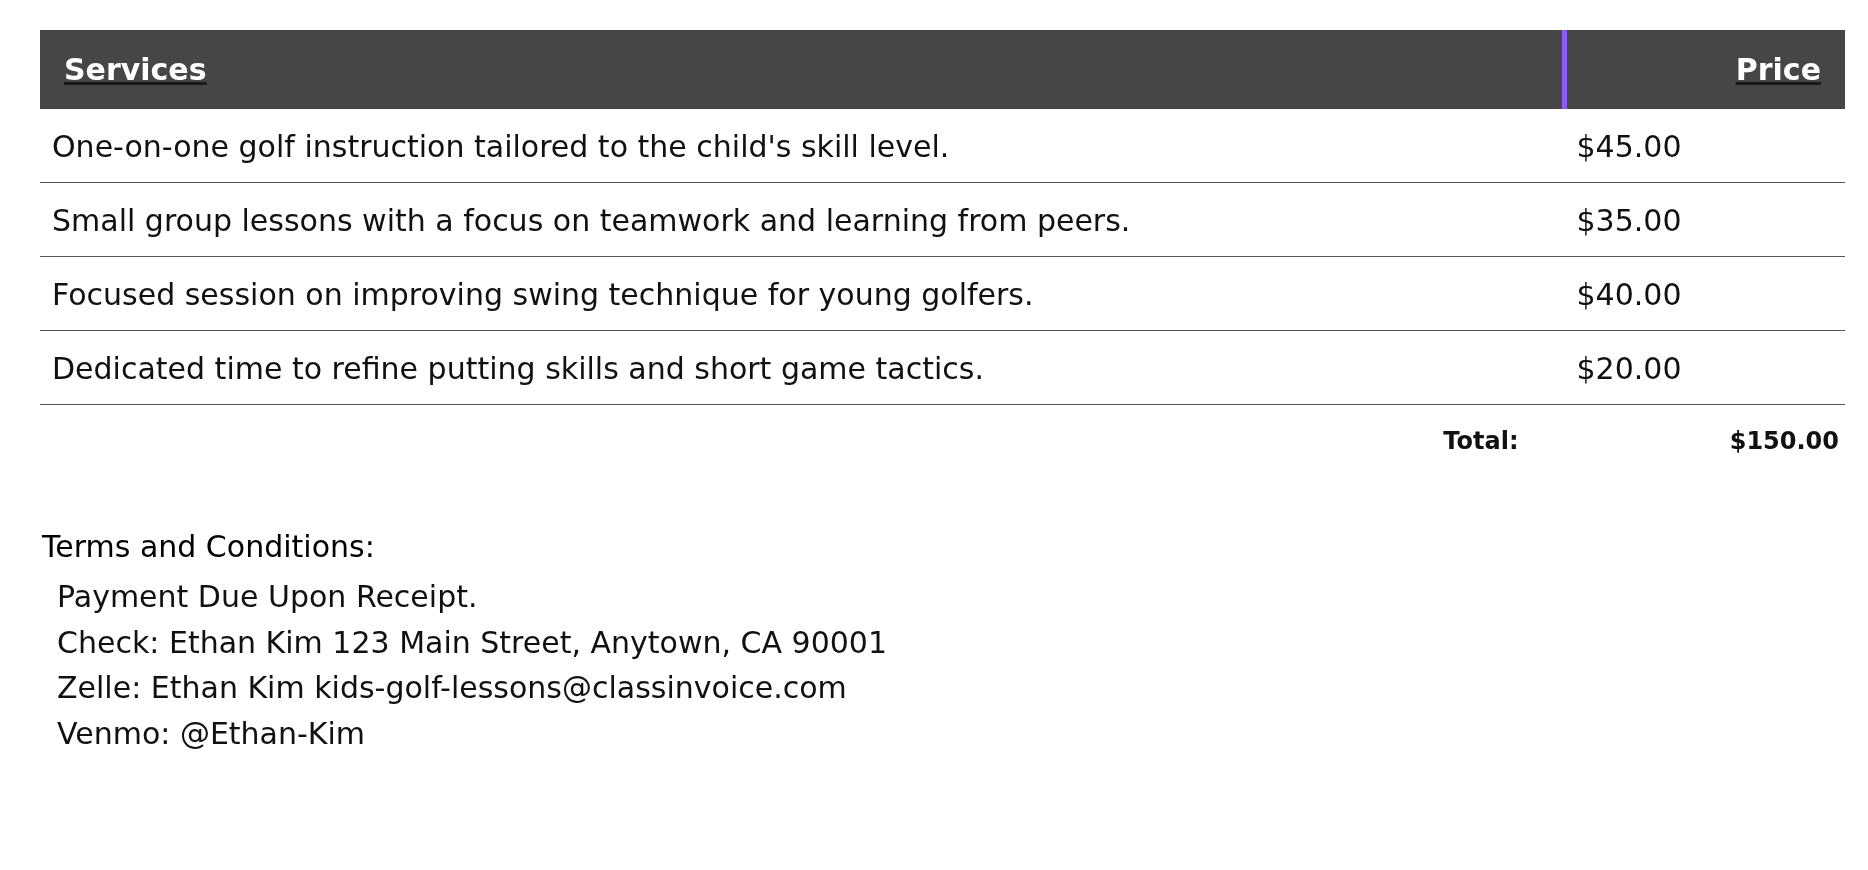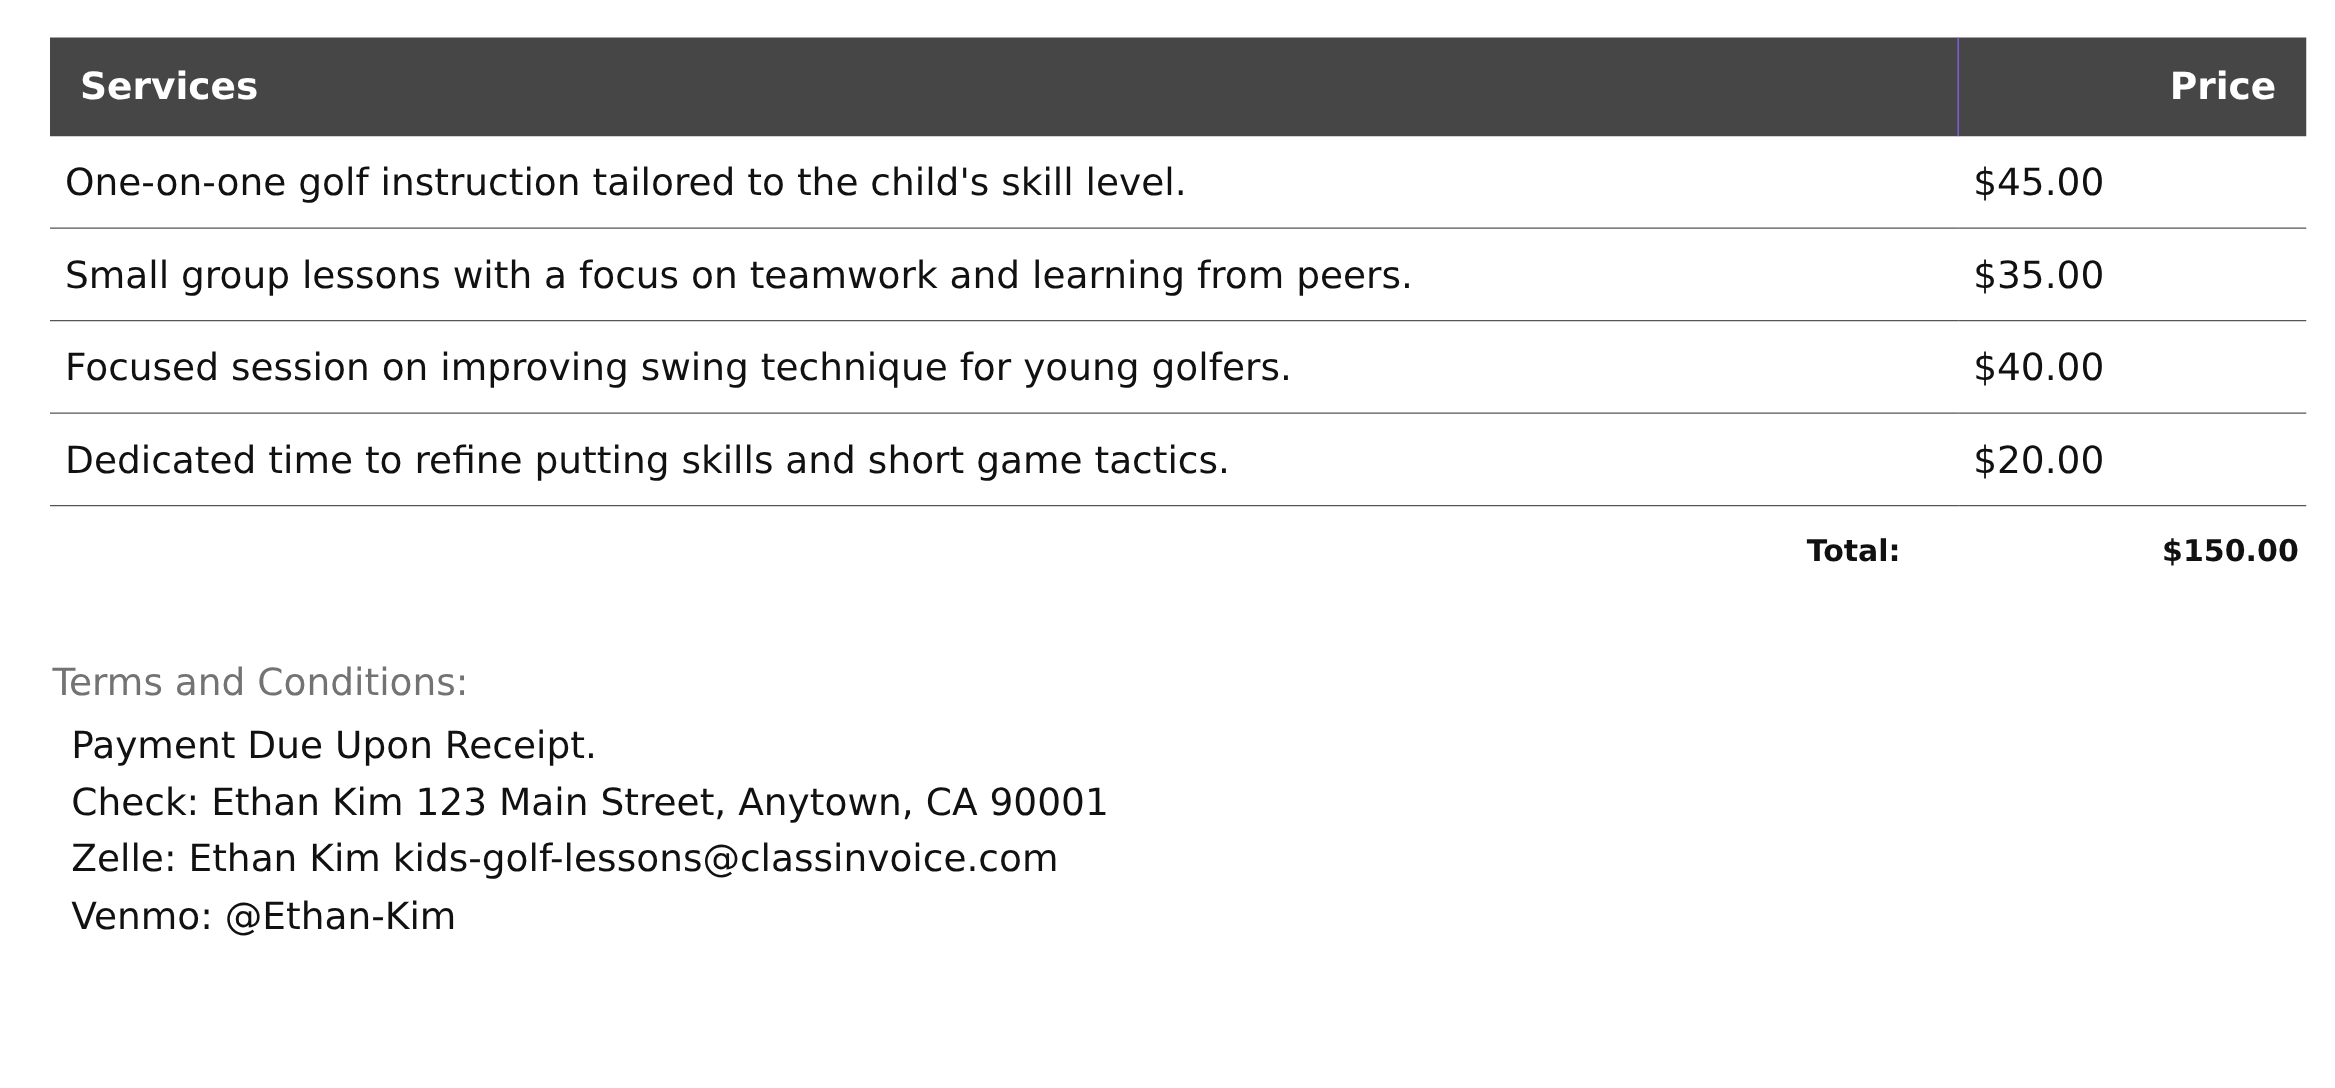--- a/index.html
+++ b/index.html
@@ -25,33 +25,34 @@
 
   
   .invoice-table {
     width: 1805px;
     border-collapse: collapse;
     table-layout: fixed;
   }
 
   .invoice-table thead tr {
     background: #464646;
+    text-decoration: underline;
   }
 
   .invoice-table th {
     color: #ffffff;
     font-size: 30px;
     font-weight: bold;
     padding: 22px 24px;
     text-align: left;
     vertical-align: middle;
   }
   .invoice-table th.price-col {
     text-align: right;
-    border-left: 1px solid #8b5cf6;
+    border-left: 5px solid #8b5cf6;
     width: 230px;
   }
 
   .invoice-table td {
     font-size: 30px;
     font-weight: normal;
     color: #111111;
     padding: 20px 12px 18px 12px;
     border-bottom: 1px solid #555555;
     vertical-align: middle;
@@ -76,21 +77,21 @@
     padding-right: 6px;
   }
 
   
   .terms {
     margin-top: 56px;
     padding-left: 2px;
   }
   .terms-heading {
     font-size: 30px;
-    color: #737373;
+    color: #000000;
     margin-bottom: 10px;
     margin-top: 28px;
   }
   .terms-line {
     font-size: 30px;
     color: #111111;
     line-height: 1.52;
     white-space: nowrap;
     margin-left: 15px;
   }

